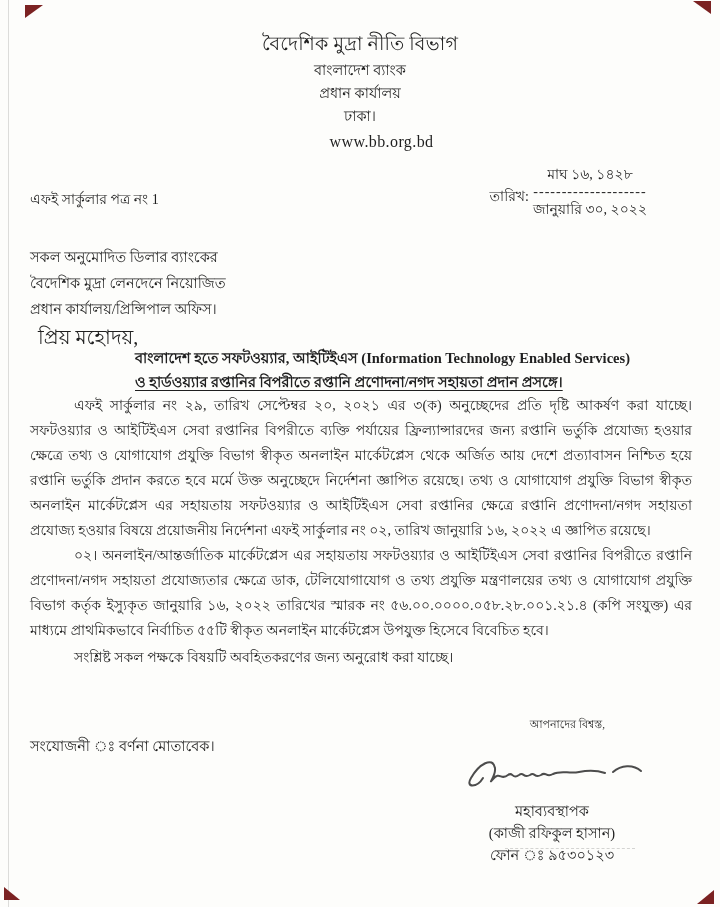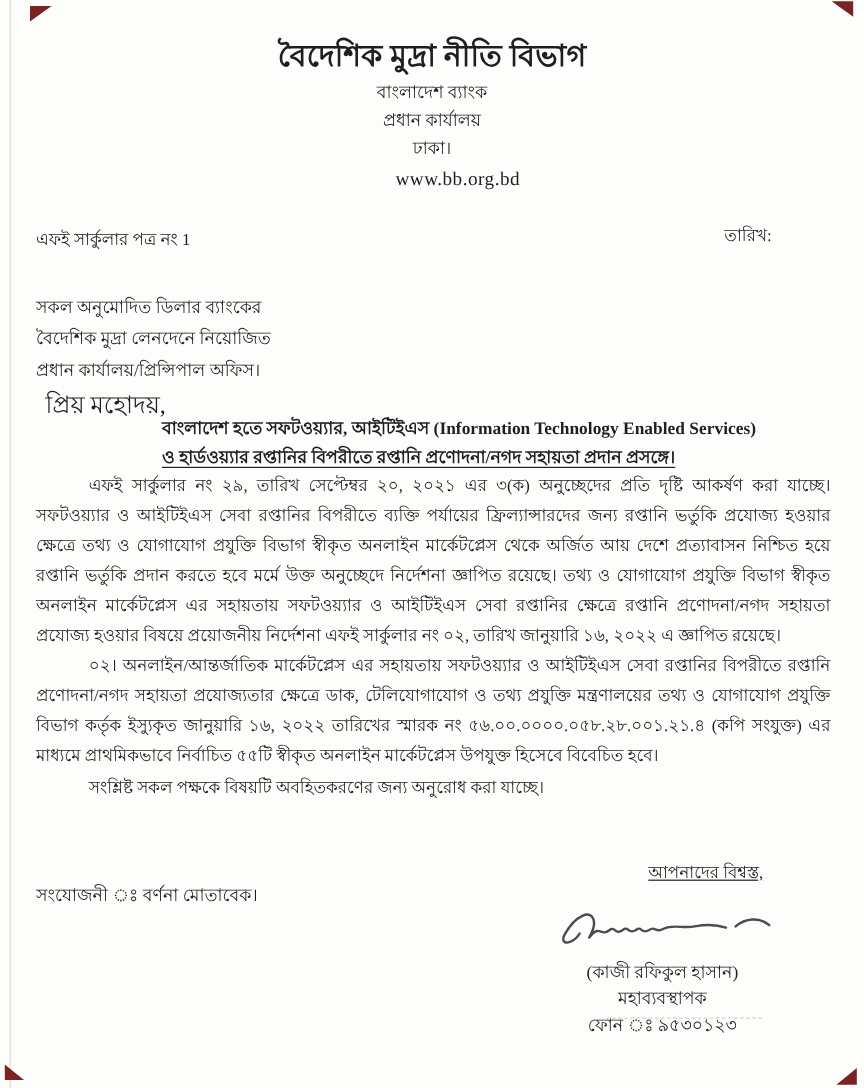--- a/index.html
+++ b/index.html
@@ -22,21 +22,21 @@
   }
   
   .corner{position:absolute;width:0;height:0;}
   .corner.tl{left:25px;top:5px;border-left:18px solid #7b2222;border-bottom:13px solid transparent;}
   .corner.tr{right:9px;top:1px;border-right:18px solid #7b2222;border-bottom:13px solid transparent;}
   .corner.bl{left:4px;bottom:7px;border-left:16px solid #7b2222;border-top:13px solid transparent;}
   .corner.br{right:6px;bottom:3px;border-right:17px solid #7b2222;border-top:14px solid transparent;}
 
   
   .letter-head{position:absolute;top:30px;left:0;width:100%;text-align:center;line-height:1.45;}
-  .dept{font-size:25px;font-weight:bold;letter-spacing:.2px;}
+  .dept{font-size:19px;font-weight:normal;letter-spacing:.2px;}
   .org,.office,.city{font-size:14.5px;margin-top:2px;}
   .website{font-size:16px;margin-top:3px;letter-spacing:.4px;padding-left:43px;}
 
   
   .circular-no{position:absolute;left:30px;top:188px;font-size:14px;}
   .date-block{position:absolute;right:73px;top:164px;font-size:14px;}
   .date-inner{display:flex;align-items:flex-start;}
   .date-label{margin-top:21px;margin-right:4px;}
   .date-col{display:flex;flex-direction:column;align-items:center;line-height:21px;}
   .date-dashes{letter-spacing:1px;color:#2a2a2a;line-height:14px;}
@@ -53,21 +53,21 @@
   .para{
     position:absolute;left:30px;width:662px;
     font-size:14px;line-height:25px;text-align:justify;
     text-indent:44px;
   }
   .para-1{top:393px;}
   .para-2{top:543px;}
   .para-close{top:645px;text-align:left;}
 
   
-  .signoff{position:absolute;right:84px;top:716px;font-size:14px;text-decoration:underline;}
+  .signoff{position:absolute;right:115px;top:716px;font-size:11px;}
   .enclosure{position:absolute;left:30px;top:735px;font-size:14.5px;}
 
   .sig-block{position:absolute;right:58px;top:748px;width:220px;text-align:center;font-size:14.5px;line-height:22px;}
   .sig-scribble{display:block;margin:0 auto 4px auto;}
   .artifact-dots{position:absolute;left:505px;top:848px;width:130px;border-top:1px dashed #d4d4d2;}
 </style>
 </head>
 <body>
 
 <div class="page">
@@ -85,20 +85,25 @@
     <div class="office">প্রধান কার্যালয়</div>
     <div class="city">ঢাকা।</div>
     <div class="website">www.bb.org.bd</div>
   </div>
 
   <div class="circular-no">এফই সার্কুলার পত্র নং 1</div>
 
   <div class="date-block">
     <div class="date-inner">
       <span class="date-label">তারিখ:</span>
+      <span class="date-col">
+        <span>মাঘ ১৬, ১৪২৮</span>
+        <span class="date-dashes">--------------------</span>
+        <span>জানুয়ারি ৩০, ২০২২</span>
+      </span>
     </div>
   </div>
 
   <div class="addressee">
     <div>সকল অনুমোদিত ডিলার ব্যাংকের</div>
     <div>বৈদেশিক মুদ্রা লেনদেনে নিয়োজিত</div>
     <div>প্রধান কার্যালয়/প্রিন্সিপাল অফিস।</div>
   </div>
 
   <div class="salutation">প্রিয় মহোদয়,</div>
@@ -116,20 +121,20 @@
 
   <div class="signoff">আপনাদের বিশ্বস্ত,</div>
 
   <div class="enclosure">সংযোজনী ঃ বর্ণনা মোতাবেক।</div>
 
   <div class="sig-block">
     <svg class="sig-scribble" width="190" height="48" viewBox="0 0 190 48" fill="none" xmlns="http://www.w3.org/2000/svg">
       <path d="M26 30 C20 40 8 40 14 30 C22 16 36 8 38 20 C39 28 30 38 36 31 C43 23 44 33 51 27 C56 23 55 32 62 27 C67 23 66 31 73 27 C78 23 77 31 84 27 C89 23 89 30 96 26 C104 22 112 26 122 24 C132 22 142 23 148 25" stroke="#4c4c4c" stroke-width="2" stroke-linecap="round"></path>
       <path d="M156 24 C164 17 176 16 184 23" stroke="#4c4c4c" stroke-width="2" stroke-linecap="round"></path>
     </svg>
+    <div>মহাব্যবস্থাপক</div>
     <div>(কাজী রফিকুল হাসান)</div>
-    <div>মহাব্যবস্থাপক</div>
     <div>ফোন ঃ ৯৫৩০১২৩</div>
   </div>
 
   <div class="artifact-dots"></div>
 
 </div>
 
 </body></html>

